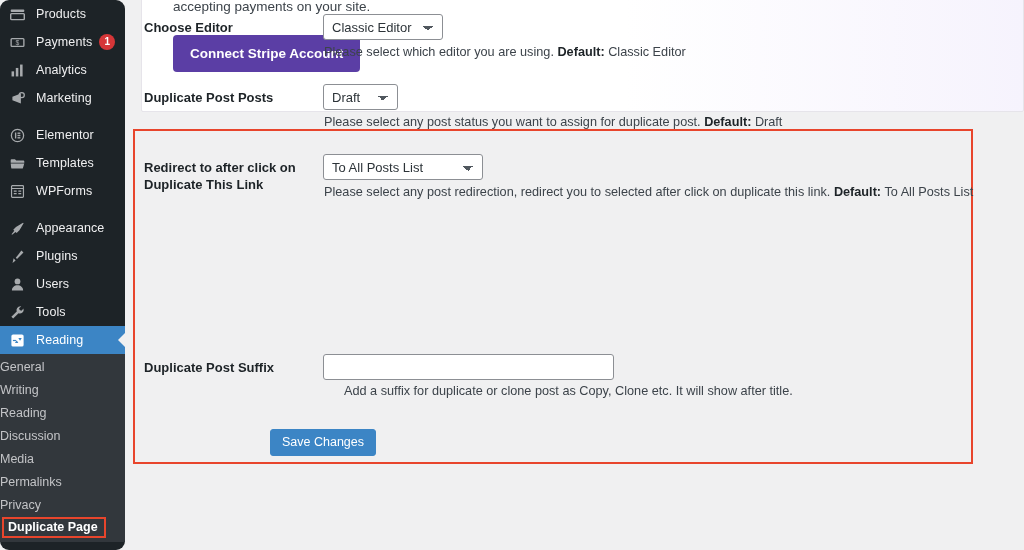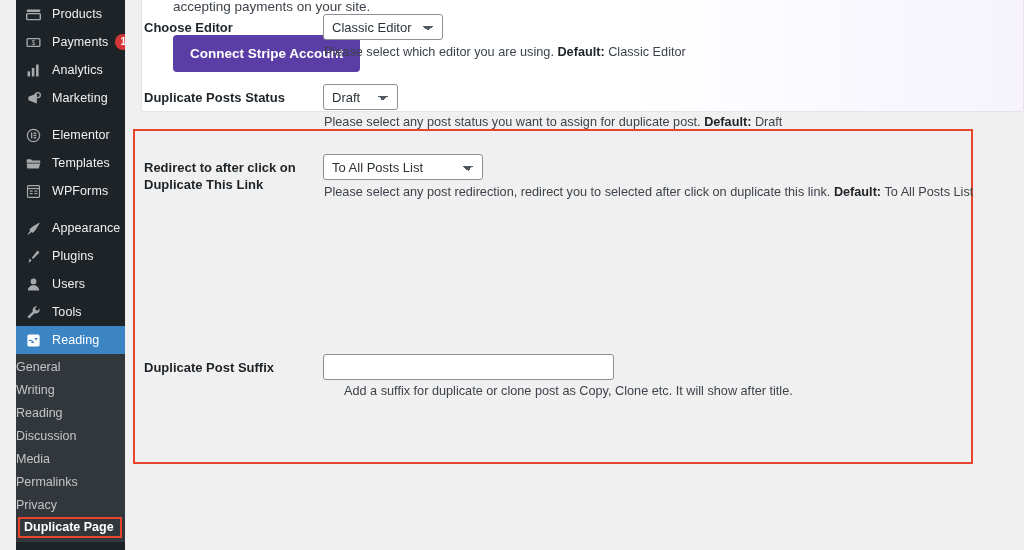--- a/index.html
+++ b/index.html
@@ -8,24 +8,25 @@
     width: 1024px; height: 550px;
     overflow: hidden;
     background: #f0f0f1;
     font-family: "Liberation Sans", sans-serif;
     -webkit-font-smoothing: antialiased;
   }
   #root { position: relative; width: 1024px; height: 550px; }
 
   
   #sidebar {
-    position: absolute; left: 16px; top: 0;
+    position: absolute; left: 0; top: 0;
     width: 125px; height: 550px;
     background: #1d2327;
     overflow: hidden;
+    border-radius: 9px;
   }
   .menu-item {
     position: relative;
     display: flex; align-items: center;
     height: 28px;
     padding-left: 8px;
     color: #f0f0f1;
     font-size: 12.5px;
     white-space: nowrap;
   }
@@ -359,21 +360,21 @@
       <select class="wp-select" style="left:198px; top:14px; width:120px;">
         <option>Classic Editor</option>
         <option>Gutenberg Editor</option>
       </select>
       <div class="form-desc" style="left:199px; top:45px;">
         <span>Please select which editor you are using. </span><b>Default:</b><span> Classic Editor</span>
       </div>
     </div>
 
     <div class="form-row">
-      <label class="form-label" style="left:19px; top:89px;">Duplicate Posts Status</label>
+      <label class="form-label" style="left:19px; top:89px;">Duplicate Post Posts</label>
       <select class="wp-select" style="left:198px; top:84px; width:75px;">
         <option>Draft</option>
         <option>Publish</option>
         <option>Pending</option>
         <option>Private</option>
         <option>Same as original</option>
       </select>
       <div class="form-desc" style="left:199px; top:115px;">
         <span>Please select any post status you want to assign for duplicate post. </span><b>Default:</b><span> Draft</span>
       </div>
@@ -394,15 +395,16 @@
     </div>
 
     <div class="form-row">
       <label class="form-label" style="left:19px; top:359px;">Duplicate Post Suffix</label>
       <input class="wp-text" style="left: 198px; top: 354px; width: 291px;" type="text" placeholder="">
       <div class="form-desc" style="left:199px; top:384px;margin-left:20px;">
         <span>Add a suffix for duplicate or clone post as Copy, Clone etc. It will show after title.</span>
       </div>
     </div>
 
+    <button id="save-btn">Save Changes</button>
 
   </main>
 </div>
 
 </body></html>

